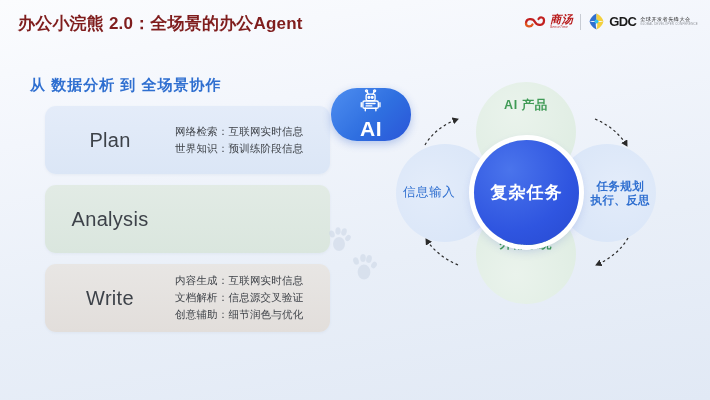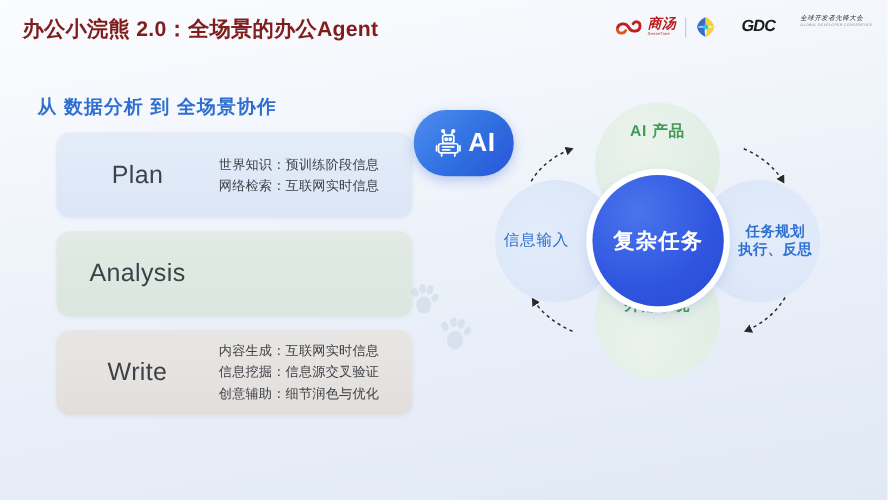--- a/index.html
+++ b/index.html
@@ -18,21 +18,21 @@
     font-size:17px;font-weight:bold;color:#7f1d1d;letter-spacing:.2px;
     white-space:nowrap;
   }
   .logos{position:absolute;right:12px;top:13px;display:flex;align-items:center;gap:7px;}
   .logo-sense{display:flex;align-items:center;gap:4px;font-style:italic;}
   .sense-mark{width:22px;height:13px;}
   .sense-tx{display:flex;flex-direction:column;line-height:1;}
   .sense-cn{font-size:11px;font-weight:bold;color:#b81b1b;letter-spacing:.5px;}
   .sense-en{font-size:3.4px;color:#b81b1b;letter-spacing:.2px;transform:scale(.95);transform-origin:left top;margin-top:1px;}
   .logo-div{width:1px;height:16px;background:#c8ccd4;}
-  .logo-gdc{display:flex;align-items:flex-start;gap:20px;font-style:italic;}
+  .logo-gdc{display:flex;align-items:center;gap:4px;}
   .gdc-mark{width:17px;height:17px;}
   .gdc-wd{font-size:13px;font-weight:bold;color:#1a1a1a;letter-spacing:-.6px;}
   .gdc-tx{display:flex;flex-direction:column;line-height:1.15;}
   .gdc-cn{font-size:5.2px;color:#2a2a2a;letter-spacing:.4px;white-space:nowrap;}
   .gdc-en{font-size:2.9px;color:#8c8f95;letter-spacing:.25px;white-space:nowrap;}
 
   
   .subtitle{
     position:absolute;left:30px;top:76px;
     font-size:15px;font-weight:bold;color:#2f6fd0;letter-spacing:1px;
@@ -54,21 +54,21 @@
   }
   .card-lines{display:flex;flex-direction:column;gap:3px;padding-right:8px;}
   .card-line{font-size:10.5px;color:#3d4147;white-space:nowrap;letter-spacing:.2px;}
 
   
   .ai-pill{
     position:absolute;left:331px;top:88px;width:80px;height:53px;
     border-radius:26px;
     background:linear-gradient(135deg,#4e8ef0 0%,#2f6fe0 55%,#2a55d8 100%);
     box-shadow:0 3px 9px rgba(40,90,200,.3);
-    display:flex;align-items:center;justify-content:center;gap:3px;
+    display:flex;align-items:center;justify-content:center;gap:3px;flex-direction:column;
   }
   .robot{width:26px;height:26px;}
   .ai-tx{font-size:21px;font-weight:bold;color:#fff;letter-spacing:.5px;}
 
   
   .paws{position:absolute;left:322px;top:218px;width:78px;height:78px;opacity:.5;}
 
   
   .diagram{position:absolute;left:392px;top:78px;width:270px;height:228px;}
   .node{
@@ -146,34 +146,34 @@
     </div>
   </div>
 
   <div class="subtitle">从 数据分析 到 全场景协作</div>
 
   <div class="cards">
 
     <div class="card c-plan">
       <div class="card-name">Plan</div>
       <div class="card-lines">
+        <div class="card-line">网络检索：互联网实时信息</div>
         <div class="card-line">世界知识：预训练阶段信息</div>
-        <div class="card-line">网络检索：互联网实时信息</div>
       </div>
     </div>
 
     <div class="card c-analysis">
       <div class="card-name">Analysis</div>
     </div>
 
     <div class="card c-write">
       <div class="card-name">Write</div>
       <div class="card-lines">
         <div class="card-line">内容生成：互联网实时信息</div>
-        <div class="card-line">信息挖掘：信息源交叉验证</div>
+        <div class="card-line">文档解析：信息源交叉验证</div>
         <div class="card-line">创意辅助：细节润色与优化</div>
       </div>
     </div>
   </div>
 
   <div class="ai-pill">
     <svg class="robot" viewBox="0 0 32 32">
       <g fill="none" stroke="#ffffff" stroke-width="1.7" stroke-linecap="round" stroke-linejoin="round">
         <path d="M11 4 L12.5 7.5 M20 4 L18.5 7.5"></path>
         <circle cx="10.5" cy="3.5" r="1.2"></circle>

